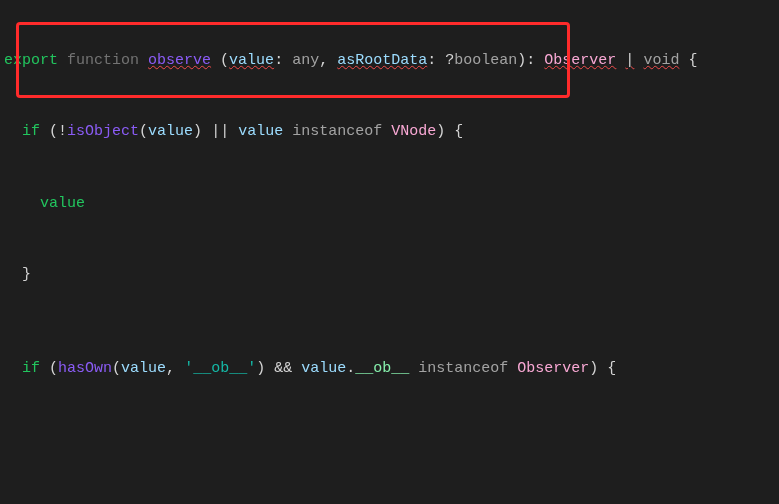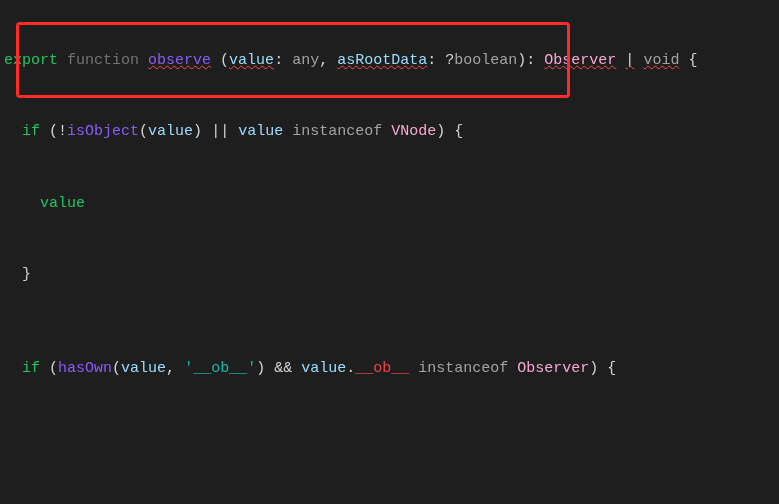--- a/index.html
+++ b/index.html
@@ -24,21 +24,21 @@
   .indent2 { padding-left: 36px; }
 
   .kw-export { color: #22c55e; }
   .kw-function { color: #737373; margin-top: 40px; }
   .kw-control { color: #22c55e; }
   .kw-type { color: #a3a3a3; margin-top: 20px; }
   .fn-name { color: #8b5cf6; }
   .type { color: #f9a8d4; }
   .param { color: #9cdcfe; }
   .var { color: #9cdcfe; }
-  .prop { color: #ef4444; }
+  .prop { color: #86efac; }
   .punct { color: #d4d4d4; }
   .op { color: #d4d4d4; }
   .str { color: #14b8a6; }
 
   .squiggle {
     text-decoration-line: underline;
     text-decoration-style: wavy;
     text-decoration-color: #f14c4c;
     text-decoration-thickness: 1px;
   }

